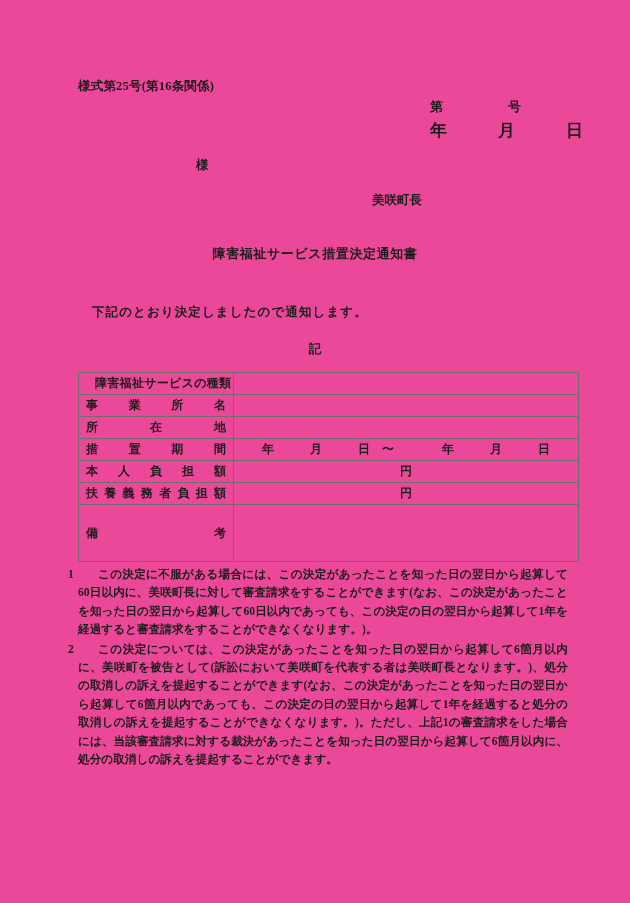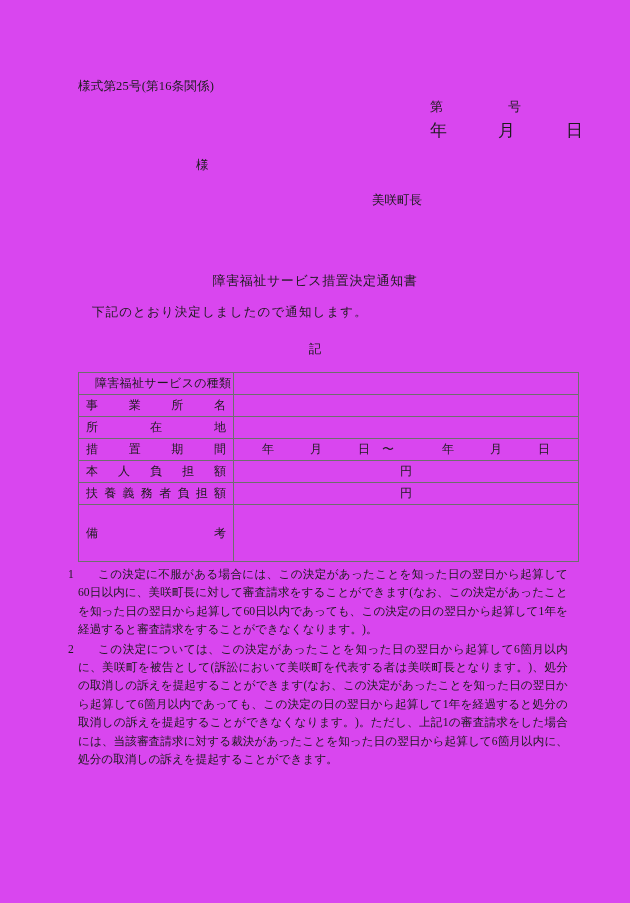--- a/index.html
+++ b/index.html
@@ -11,21 +11,22 @@
     width: 630px;
     height: 903px;
     position: relative;
     font-family: "Liberation Serif", "DejaVu Serif", serif;
     color: #1c1c1c;
     overflow: hidden;
   }
   .page {
     position: absolute;
     inset: 0;
-    background: #d946ef;
+    background: #ec4899;
+    font-weight: bold;
   }
 
   
   .abs { position: absolute; white-space: pre; }
 
   .form-no {
     left: 78px;
     top: 78px;
     font-size: 12.5px;
     letter-spacing: 0.2px;
@@ -54,21 +55,20 @@
     font-size: 12.5px;
   }
 
   .doc-title {
     left: 0;
     top: 245px;
     width: 630px;
     text-align: center;
     font-size: 13px;
     letter-spacing: 0.6px;
-    margin-top: 27px;
   }
 
   .notice-line {
     left: 92px;
     top: 304px;
     font-size: 12.5px;
     letter-spacing: 1.1px;
   }
 
   .ki-mark {

